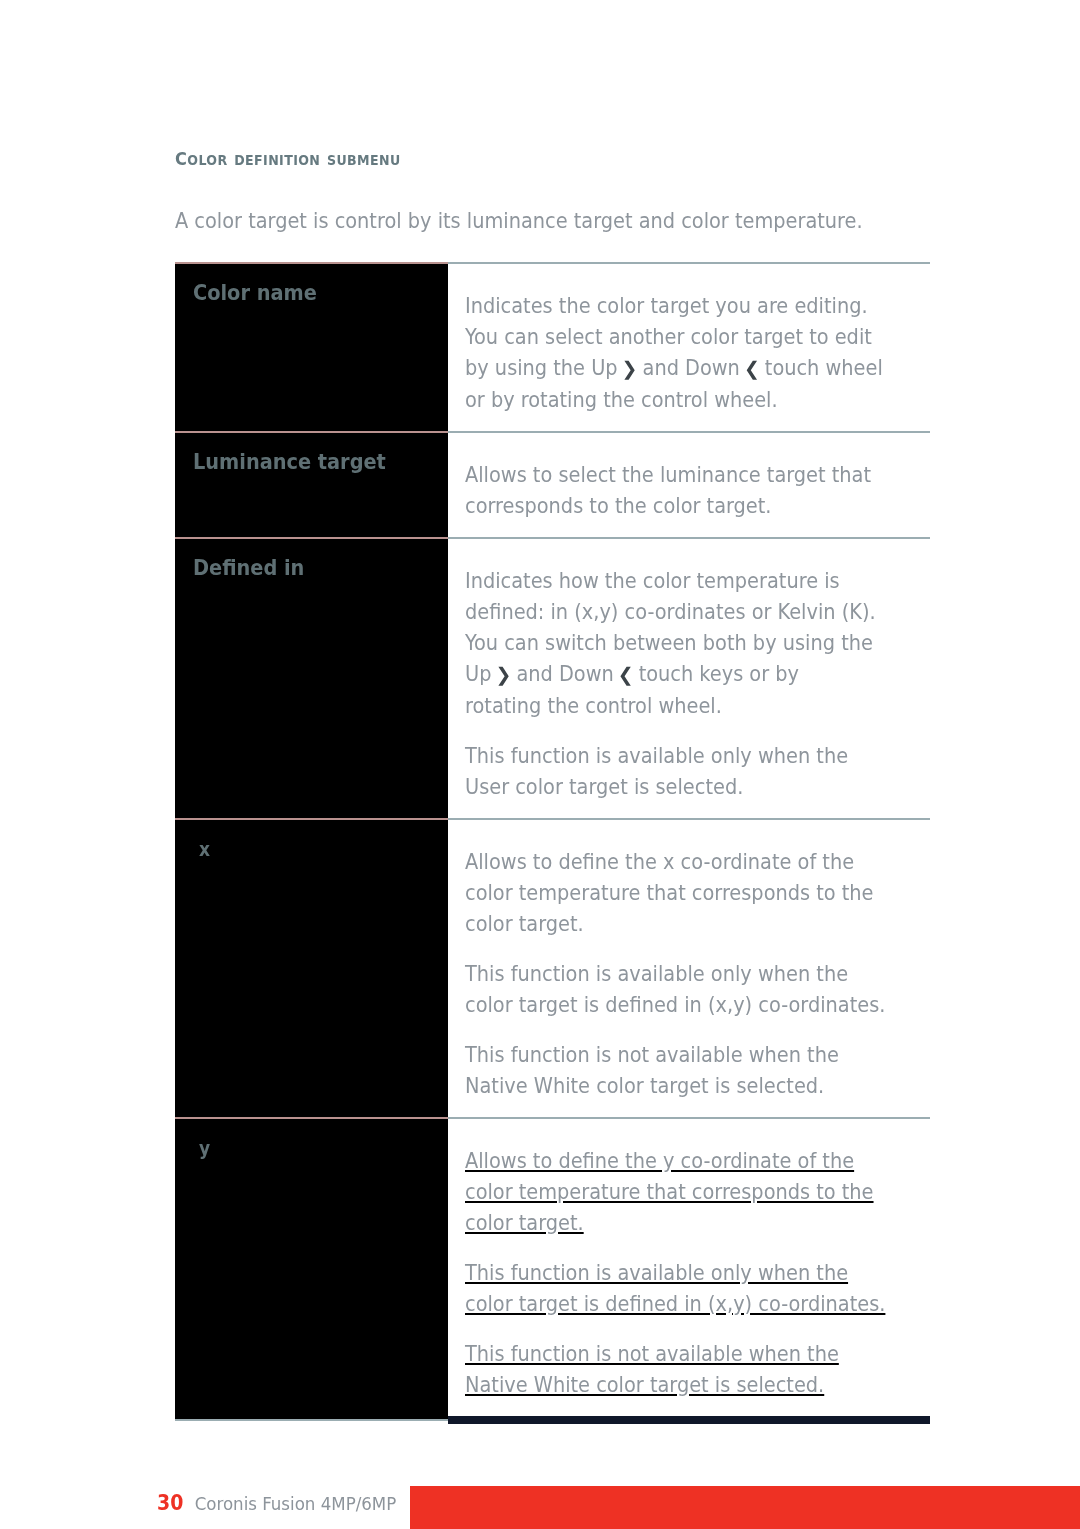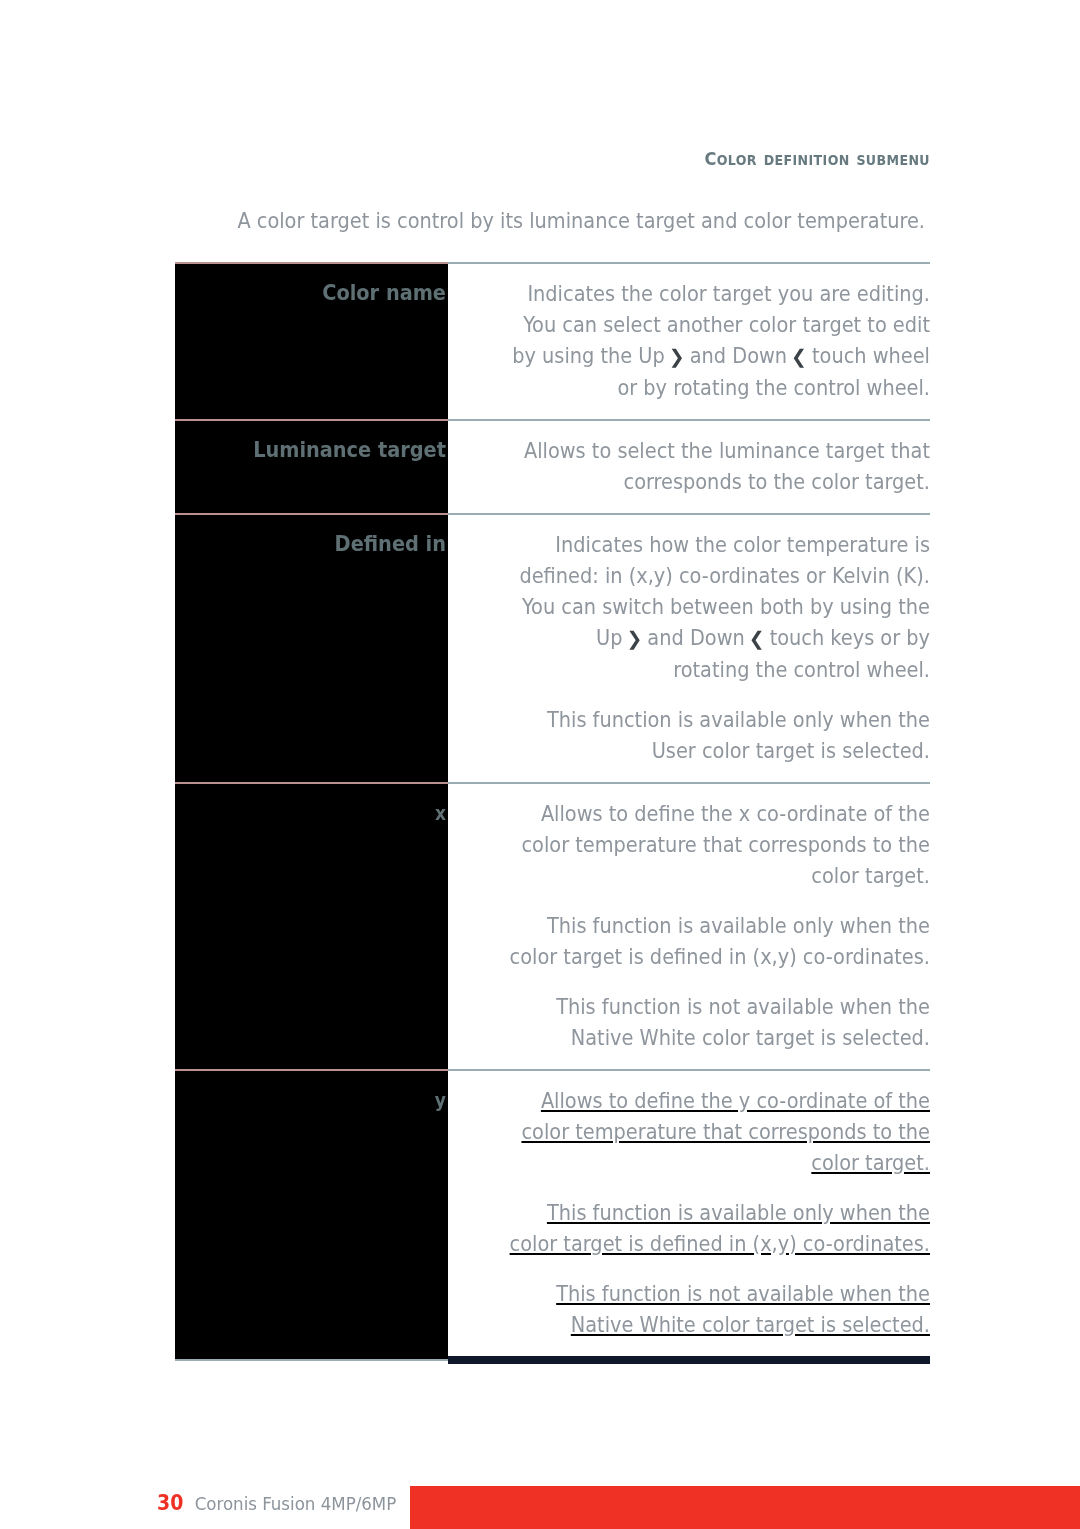--- a/index.html
+++ b/index.html
@@ -13,21 +13,20 @@
     font-family: "Liberation Sans", "DejaVu Sans", sans-serif;
     position: relative;
     overflow: hidden;
   }
 
   .page {
     position: absolute;
     left: 0; top: 0;
     width: 1080px;
     height: 1529px;
-    text-align: right;
   }
 
   .content {
     position: absolute;
     left: 175px;
     top: 143px;
     width: 755px;
   }
 
   
@@ -73,21 +72,21 @@
   }
 
   td.label-cell {
     background: #000000;
     border-top: 2px solid #b9928f;
     padding: 14px 2px 16px 18px;
   }
   td.desc-cell {
     background: #ffffff;
     border-top: 2px solid #9badb2;
-    padding: 14px 0 16px 17px;
+    padding: 26px 0 16px 17px;
   }
 
   tr.last-row td.label-cell { border-bottom: 2px solid #9badb2; }
   tr.last-row td.desc-cell  { border-bottom: 8px solid #0f172a; text-decoration: underline; }
 
   .label-text {
     color: #5f7074;
     font-family: "DejaVu Sans Condensed", "Liberation Sans Narrow", "Liberation Sans", sans-serif;
     font-weight: bold;
     font-size: 21.5px;

